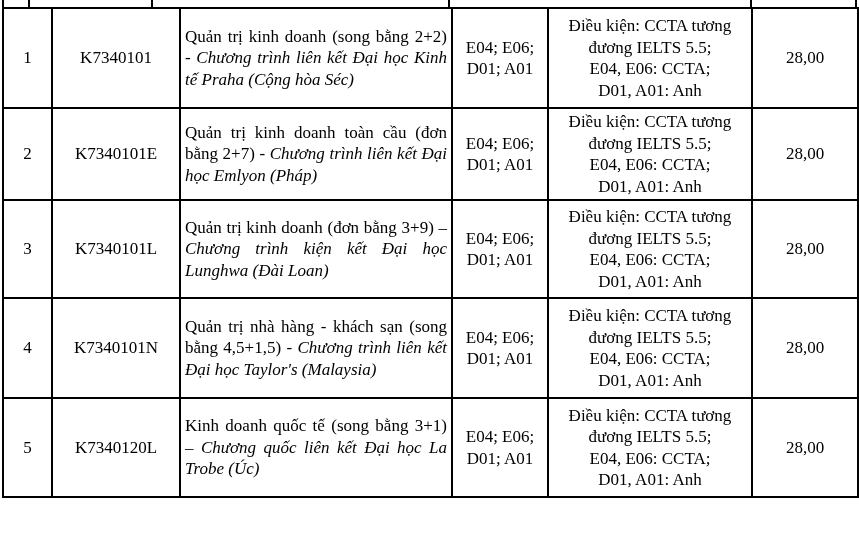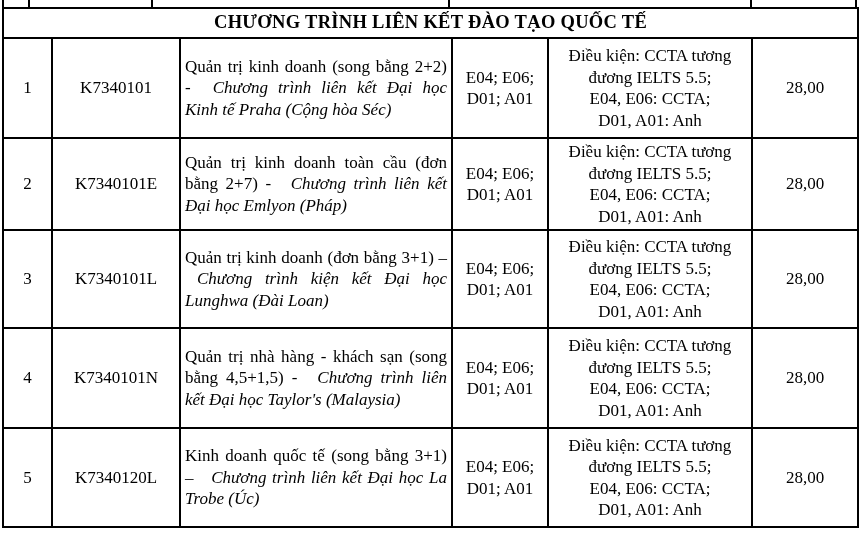--- a/index.html
+++ b/index.html
@@ -48,21 +48,21 @@
     text-align: center;
     letter-spacing: 0.3px;
     height: 30px;
     padding: 2px;
   }
   td.stt, td.code, td.blocks, td.score { text-align: center; }
   td.name {
     text-align: justify;
     padding: 4px 8px;
   }
-  td.name .it { font-style: italic; margin-left: 12px; }
+  td.name .it { font-style: italic; }
   td.blocks { white-space: pre-line; }
   td.cond {
     white-space: pre-line;
     text-align: center;
     padding: 2px 4px 2px 8px;
   }
 </style>
 </head>
 <body>
 
@@ -80,23 +80,20 @@
     <colgroup>
       <col style="width:49px">
       <col style="width:128px">
       <col style="width:272px">
       <col style="width:96px">
       <col style="width:204px">
       <col style="width:106px">
     </colgroup>
 
     <tbody>
-        <tr class="section-header">
-      <td colspan="6">CHƯƠNG TRÌNH LIÊN KẾT ĐÀO TẠO QUỐC TẾ</td>
-    </tr>
 
     <tr style="height:100px">
       <td class="stt">1</td>
       <td class="code">K7340101</td>
       <td class="name"><span>Quản trị kinh doanh (song bằng 2+2) - </span><span class="it">Chương trình liên kết Đại học Kinh tế Praha (Cộng hòa Séc)</span></td>
       <td class="blocks">E04; E06;
 D01; A01</td>
       <td class="cond">Điều kiện: CCTA tương
 đương IELTS 5.5;
 E04, E06: CCTA;
@@ -113,21 +110,21 @@
       <td class="cond">Điều kiện: CCTA tương
 đương IELTS 5.5;
 E04, E06: CCTA;
 D01, A01: Anh</td>
       <td class="score">28,00</td>
     </tr>
 
     <tr style="height:98px">
       <td class="stt">3</td>
       <td class="code">K7340101L</td>
-      <td class="name"><span>Quản trị kinh doanh (đơn bằng 3+1) – </span><span class="it">Chương trình kiện kết Đại học Lunghwa (Đài Loan)</span></td>
+      <td class="name"><span>Quản trị kinh doanh (đơn bằng 3+9) – </span><span class="it">Chương trình kiện kết Đại học Lunghwa (Đài Loan)</span></td>
       <td class="blocks">E04; E06;
 D01; A01</td>
       <td class="cond">Điều kiện: CCTA tương
 đương IELTS 5.5;
 E04, E06: CCTA;
 D01, A01: Anh</td>
       <td class="score">28,00</td>
     </tr>
 
     <tr style="height:100px">
@@ -139,21 +136,21 @@
       <td class="cond">Điều kiện: CCTA tương
 đương IELTS 5.5;
 E04, E06: CCTA;
 D01, A01: Anh</td>
       <td class="score">28,00</td>
     </tr>
 
     <tr style="height:99px">
       <td class="stt">5</td>
       <td class="code">K7340120L</td>
-      <td class="name"><span>Kinh doanh quốc tế (song bằng 3+1) – </span><span class="it">Chương trình liên kết Đại học La Trobe (Úc)</span></td>
+      <td class="name"><span>Kinh doanh quốc tế (song bằng 3+1) – </span><span class="it">Chương quốc liên kết Đại học La Trobe (Úc)</span></td>
       <td class="blocks">E04; E06;
 D01; A01</td>
       <td class="cond">Điều kiện: CCTA tương
 đương IELTS 5.5;
 E04, E06: CCTA;
 D01, A01: Anh</td>
       <td class="score">28,00</td>
     </tr>
   </tbody>
     </table>

